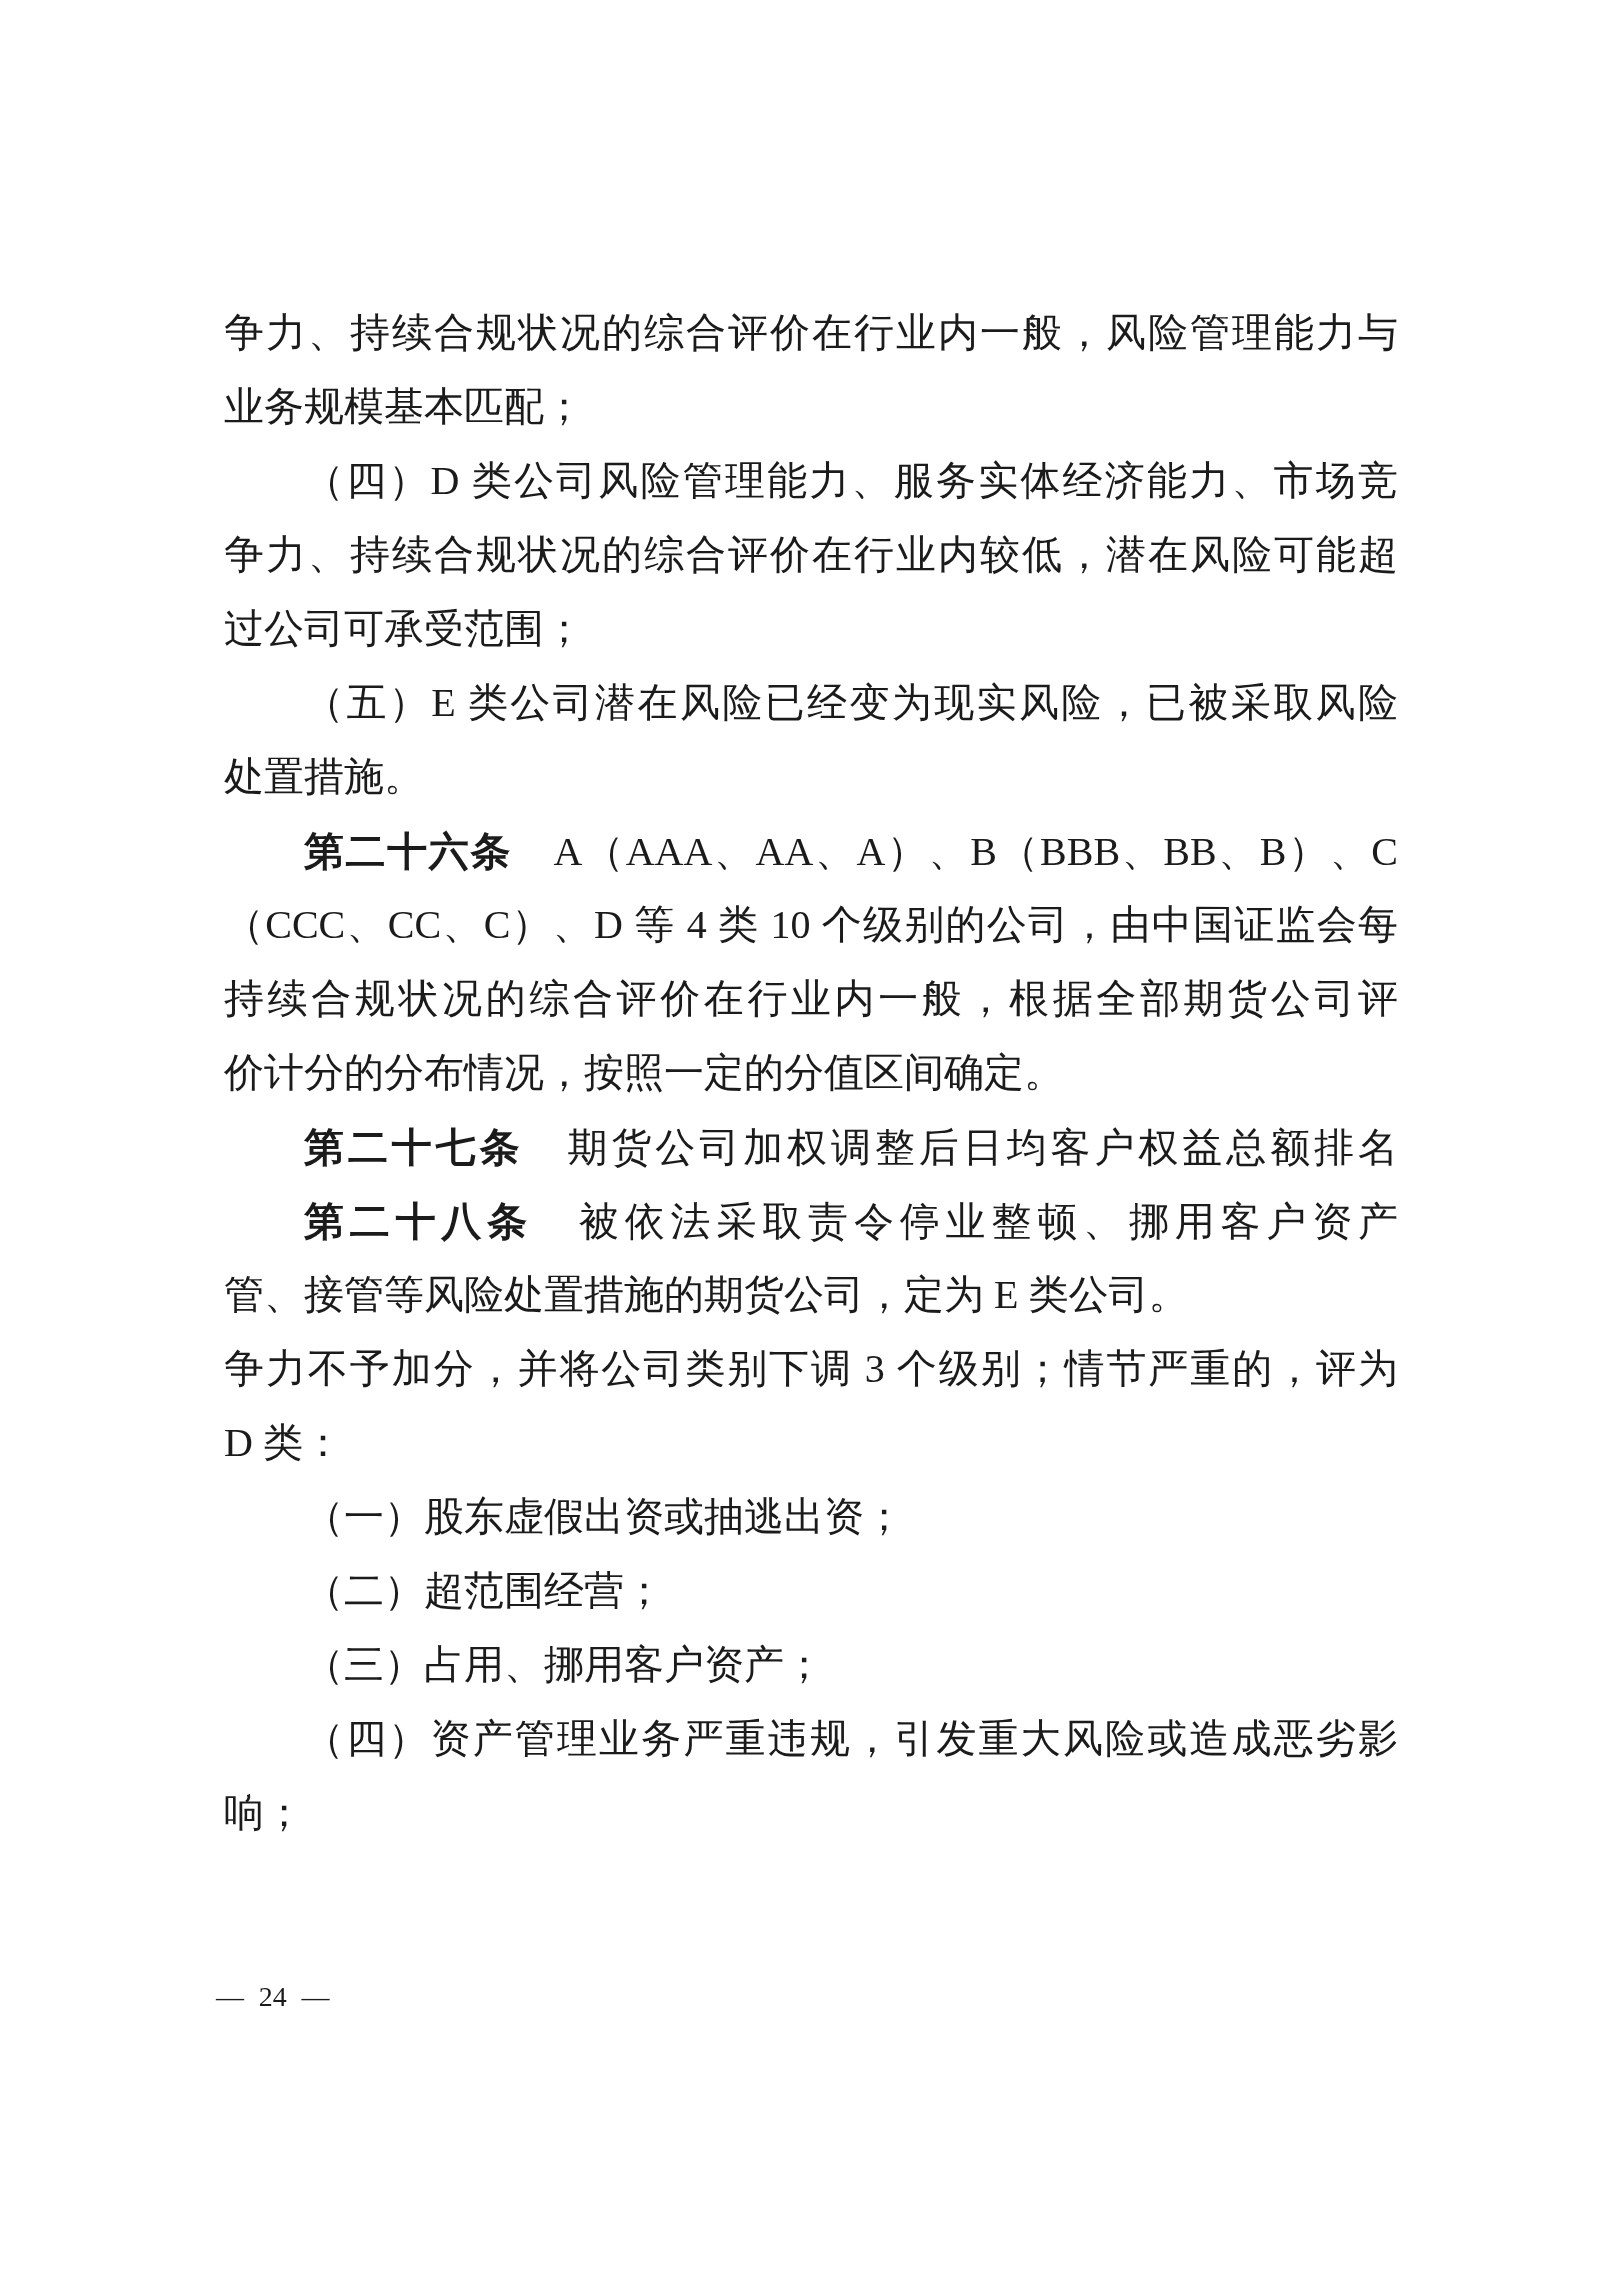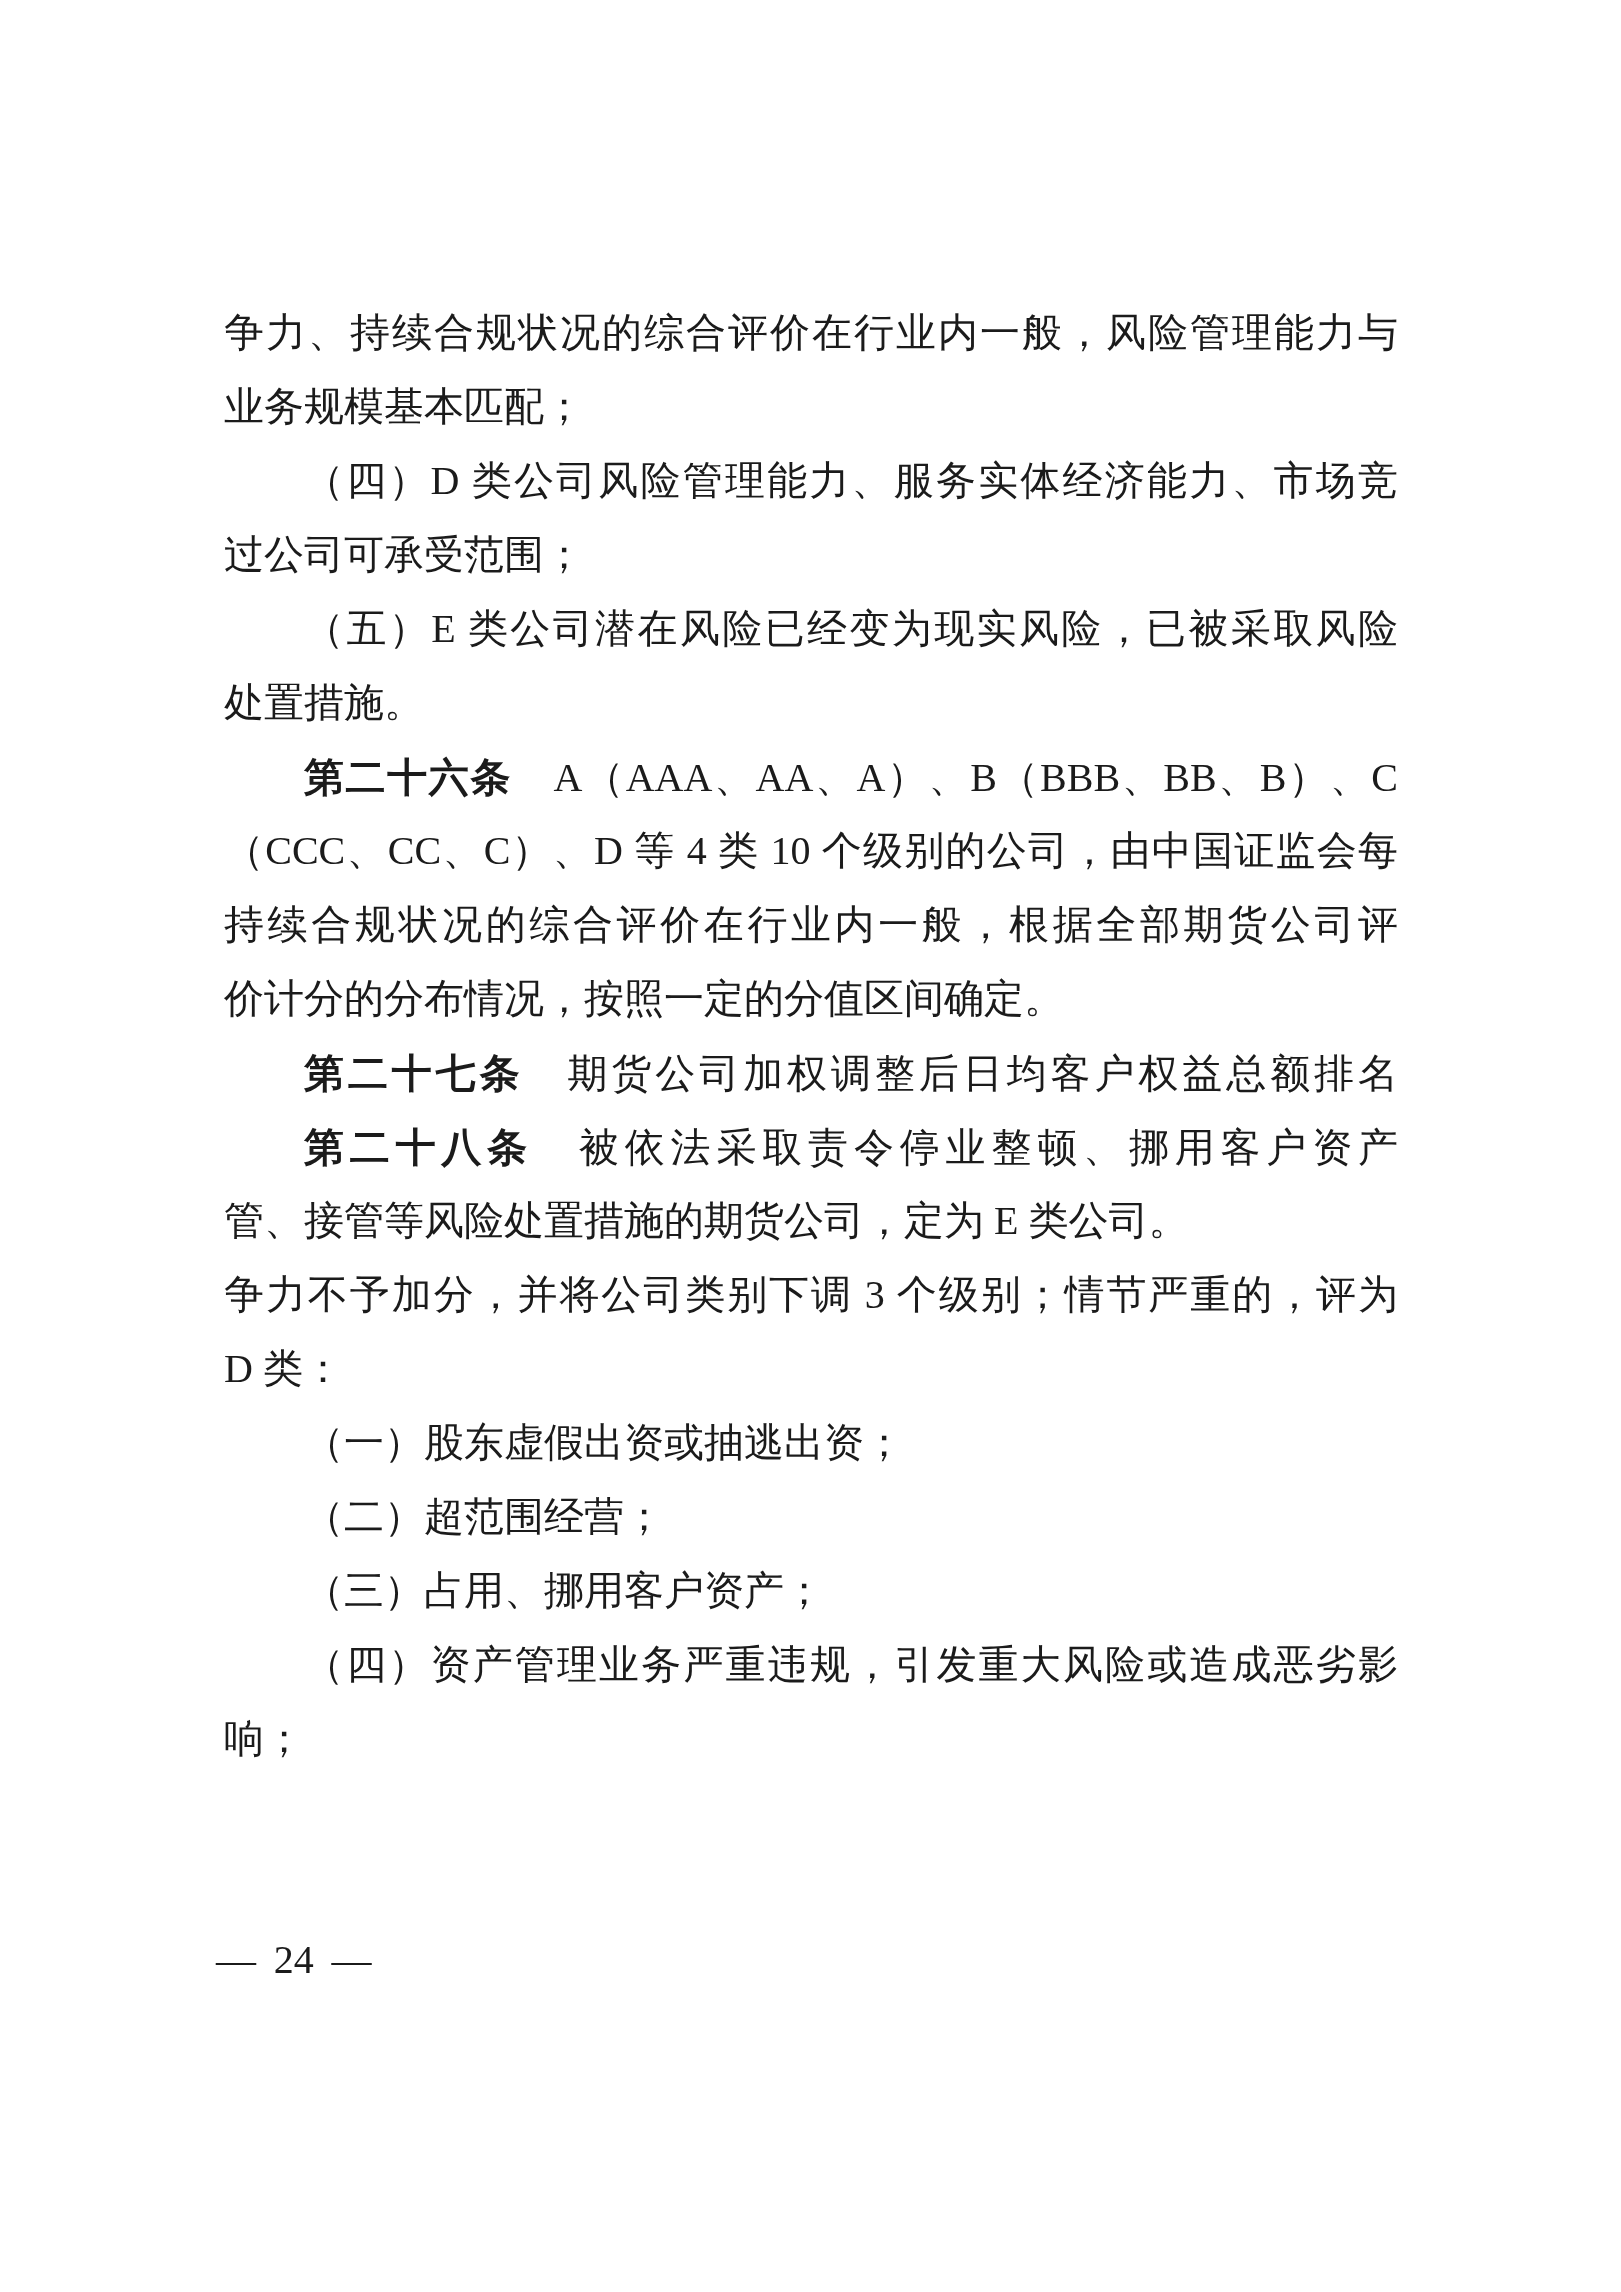--- a/index.html
+++ b/index.html
@@ -39,35 +39,36 @@
   .line.indent {
     text-indent: 80px;
   }
   .hd {
     font-family: "Liberation Sans", "DejaVu Sans", sans-serif;
     font-weight: 700;
   }
   .footer {
     position: absolute;
     left: 216px;
-    top: 1936px;
-    font-size: 40px;
+    top: 1980px;
+    font-size: 28px;
     line-height: 1.2;
     word-spacing: 7.8px;
     color: #1b1b1b;
   }
 </style>
 </head>
 <body>
 
 <div class="page">
   <div class="doc">
       <div class="line fill"><span>争力、持续合规状况的综合评价在行业内一般，风险管理能力与</span></div>
       <div class="line"><span>业务规模基本匹配；</span></div>
       <div class="line fill indent"><span>（四）D 类公司风险管理能力、服务实体经济能力、市场竞</span></div>
+      <div class="line fill"><span>争力、持续合规状况的综合评价在行业内较低，潜在风险可能超</span></div>
       <div class="line"><span>过公司可承受范围；</span></div>
       <div class="line fill indent"><span>（五）E 类公司潜在风险已经变为现实风险，已被采取风险</span></div>
       <div class="line"><span>处置措施。</span></div>
       <div class="line fill indent"><span class="hd">第二十六条</span><span>　A（AAA、AA、A）、B（BBB、BB、B）、C</span></div>
       <div class="line fill"><span>（CCC、CC、C）、D 等 4 类 10 个级别的公司，由中国证监会每</span></div>
       <div class="line fill"><span>持续合规状况的综合评价在行业内一般，根据全部期货公司评</span></div>
       <div class="line"><span>价计分的分布情况，按照一定的分值区间确定。</span></div>
       <div class="line fill indent"><span class="hd">第二十七条</span><span>　期货公司加权调整后日均客户权益总额排名</span></div>
       <div class="line fill indent"><span class="hd">第二十八条</span><span>　被依法采取责令停业整顿、挪用客户资产</span></div>
       <div class="line"><span>管、接管等风险处置措施的期货公司，定为 E 类公司。</span></div>

